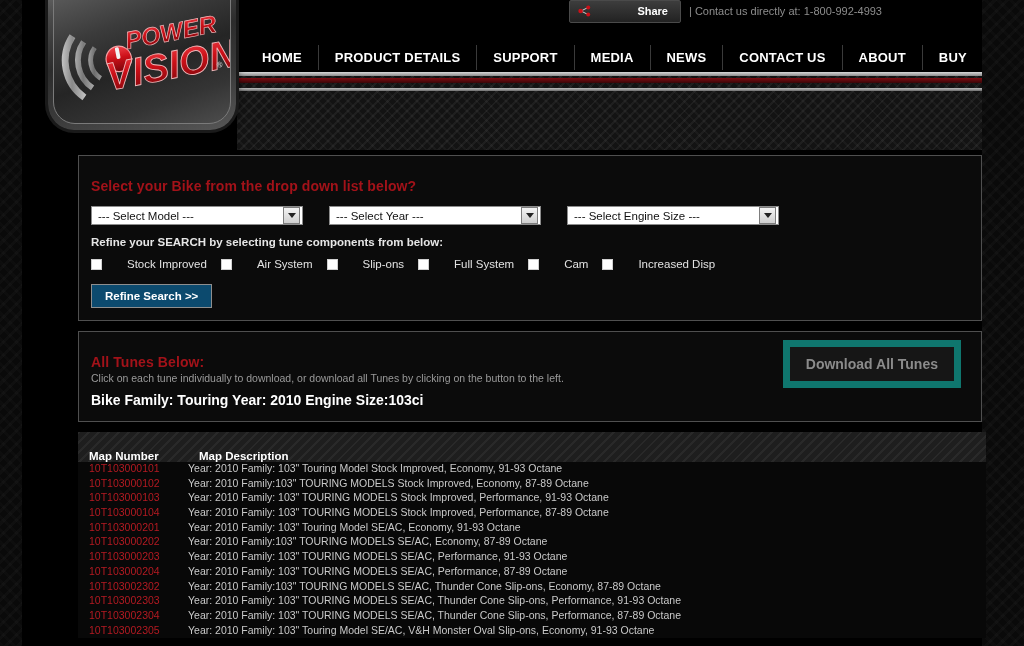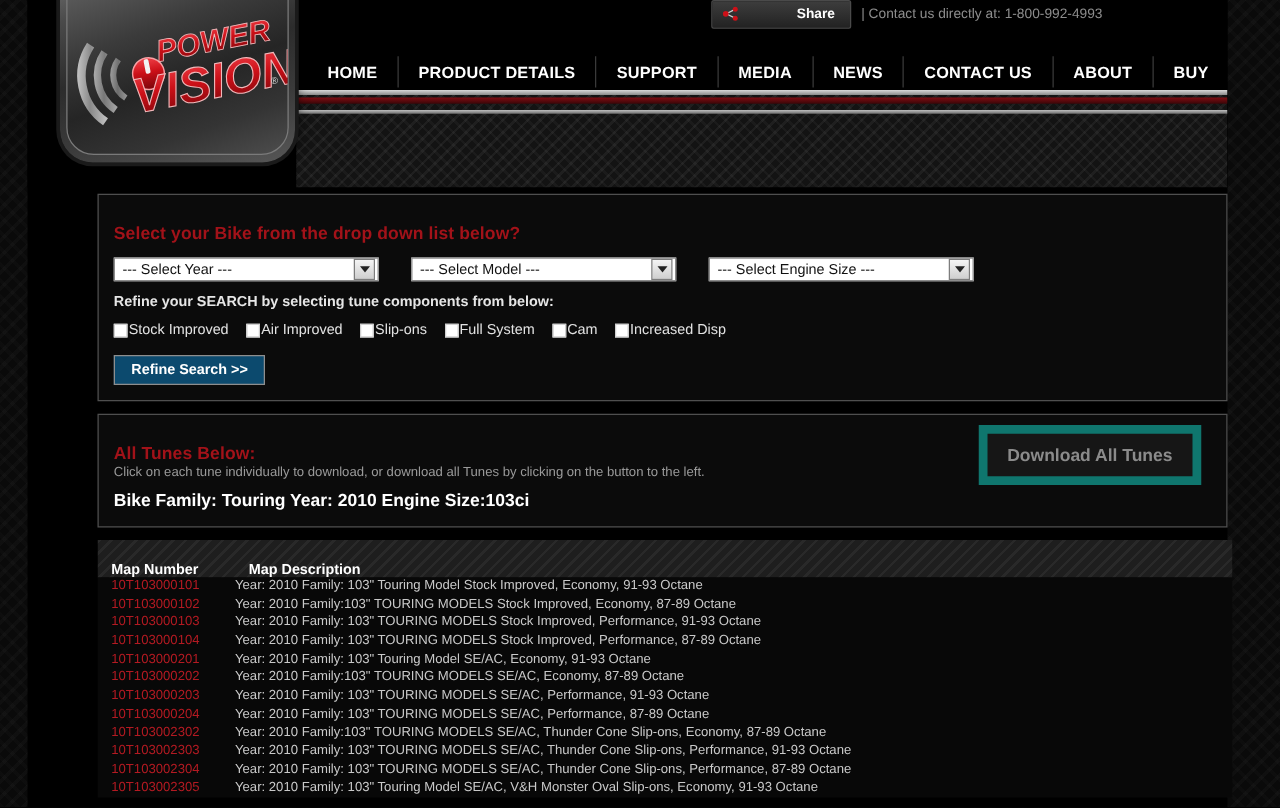--- a/index.html
+++ b/index.html
@@ -107,21 +107,21 @@
     display:flex;align-items:center;justify-content:center;
   }
   .tri-down{
     width:0;height:0;border-left:4px solid transparent;border-right:4px solid transparent;
     border-top:5px solid #222;
   }
   .refine-lbl{
     position:absolute;left:12px;top:80px;color:#e6e6e6;font-size:11.5px;font-weight:bold;
   }
   .cb-row{position:absolute;left:12px;top:102px;display:flex;align-items:center;}
-  .cb-item{display:flex;align-items:center;margin-right:14px;}
+  .cb-item{display:flex;align-items:center;margin-right:14px;gap:24px;}
   .cb-box{
     width:11px;height:11px;background:#fff;border:1px solid #d0d0d0;
     flex:0 0 auto;box-sizing:border-box;
   }
   .cb-lbl{color:#e2e2e2;font-size:11.5px;margin-left:1px;white-space:nowrap;}
   .refine-btn{
     position:absolute;left:12px;top:128px;
     background:#0c4a6e;border:1px solid #8e8e8e;
     color:#fff;font-size:11.5px;font-weight:bold;
     padding:5px 13px;
@@ -224,27 +224,27 @@
         <span class="nav-item">ABOUT</span>
         <span class="nav-item">BUY</span>
       </div>
     </div>
 
     <div class="panel panel-search">
       <div class="hd-red" style="position:absolute;left:12px;top:22px;">Select your Bike from the drop down list below?</div>
 
       <div class="sel-row">
         <div class="sel">
-          <span class="txt">--- Select Year ---</span>
+          <span class="txt">--- Select Model ---</span>
           <span class="arrow">
               <span class="tri-down"></span>
             </span>
         </div>
         <div class="sel">
-          <span class="txt">--- Select Model ---</span>
+          <span class="txt">--- Select Year ---</span>
           <span class="arrow">
               <span class="tri-down"></span>
             </span>
         </div>
         <div class="sel">
           <span class="txt">--- Select Engine Size ---</span>
           <span class="arrow">
               <span class="tri-down"></span>
             </span>
         </div>
@@ -252,21 +252,21 @@
 
       <div class="refine-lbl">Refine your SEARCH by selecting tune components from below:</div>
 
       <div class="cb-row">
         <label class="cb-item">
           <span class="cb-box"></span>
           <span class="cb-lbl">Stock Improved</span>
         </label>
         <label class="cb-item">
           <span class="cb-box"></span>
-          <span class="cb-lbl">Air Improved</span>
+          <span class="cb-lbl">Air System</span>
         </label>
         <label class="cb-item">
           <span class="cb-box"></span>
           <span class="cb-lbl">Slip-ons</span>
         </label>
         <label class="cb-item">
           <span class="cb-box"></span>
           <span class="cb-lbl">Full System</span>
         </label>
         <label class="cb-item">

